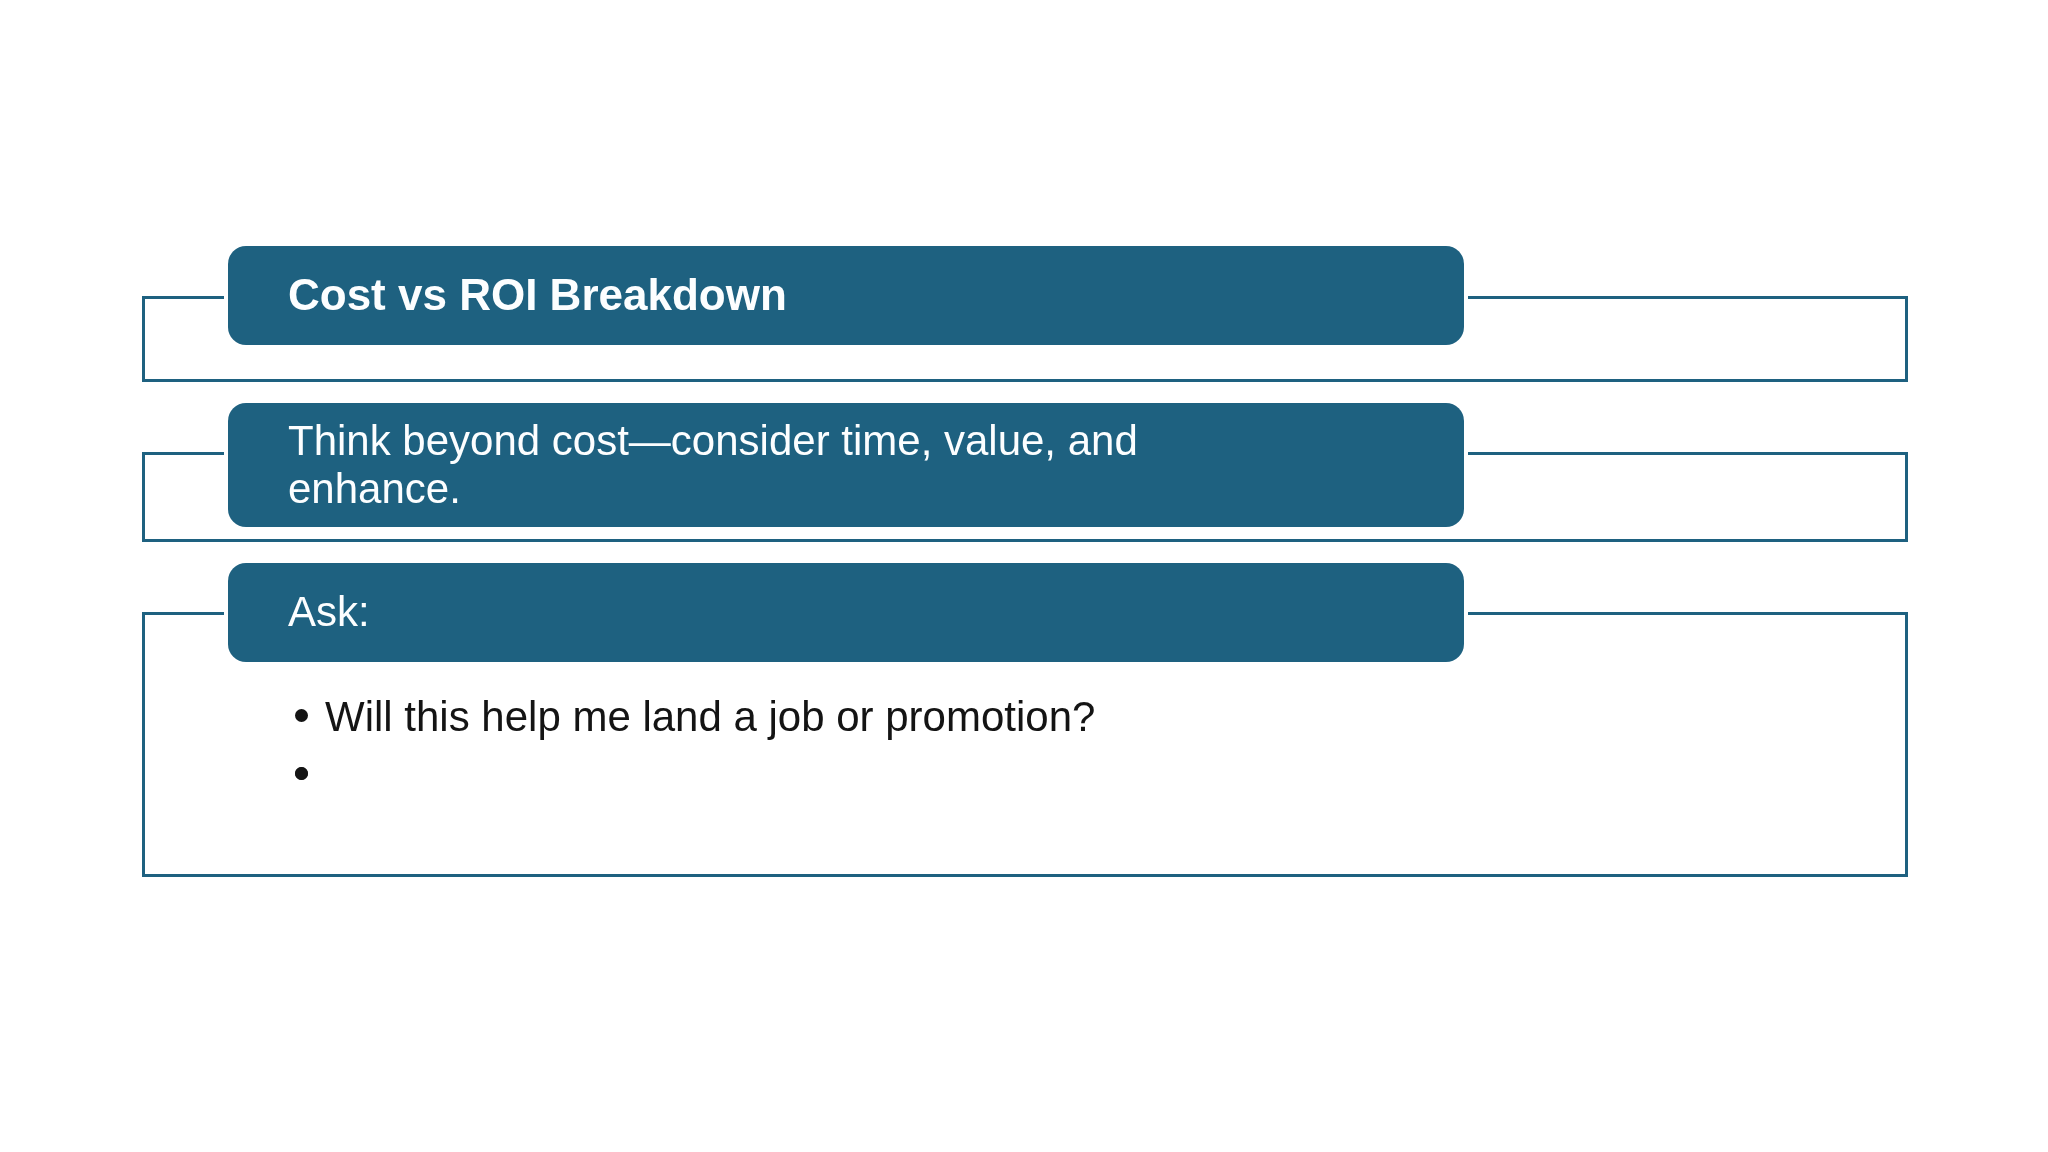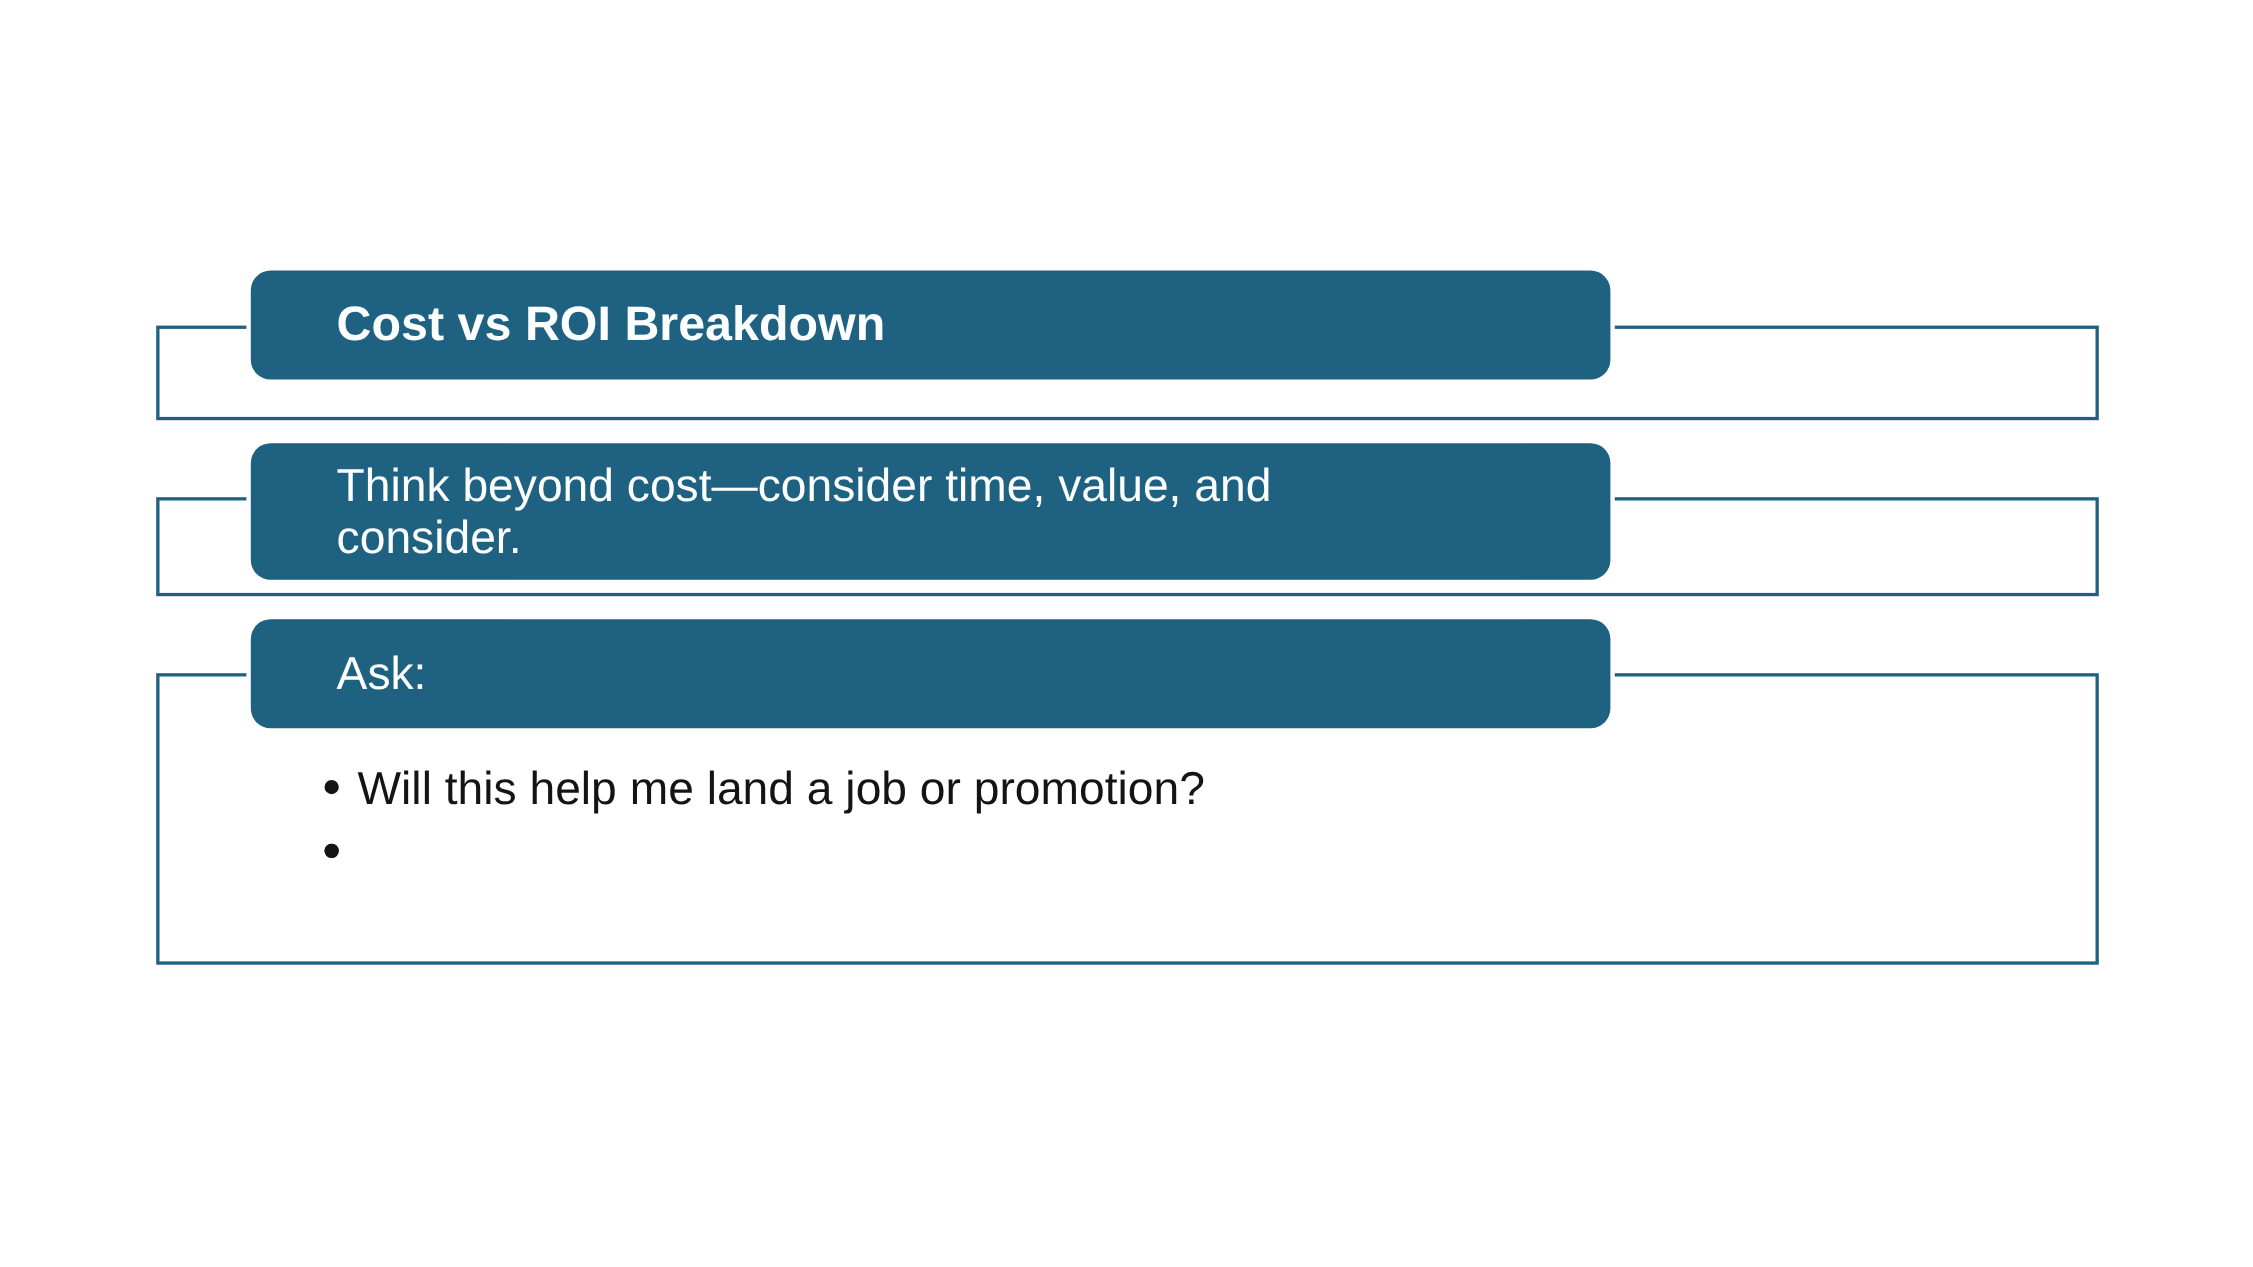--- a/index.html
+++ b/index.html
@@ -28,21 +28,21 @@
     position:absolute;
     left:228px;width:1236px;
     background:var(--accent);
     border-radius:18px;
     box-shadow:0 0 0 4px var(--background);
     z-index:2;
     display:flex;
     flex-direction:column;
     justify-content:center;
     box-sizing:border-box;
-    padding-left:78px;padding-right:44px;
+    padding-left:60px;padding-right:44px;
     color:var(--box-text);
   }
   .frame-1{left:142px;top:296px;width:1766px;height:86px;}
   .box-1{top:246px;height:99px;}
   .box-1 .t{font-size:44px;font-weight:bold;line-height:1.1;}
   .box-2{top:403px;height:124px;}
   .box-2 .t{font-size:42px;font-weight:400;line-height:48px;display:block;}
   .frame-2{left:142px;top:452px;width:1766px;height:90px;}
   .box-3{top:563px;height:99px;}
   .box-3 .t{font-size:42px;font-weight:400;line-height:1.1;}
@@ -74,21 +74,21 @@
 <div class="canvas">
 
   <div class="outline-frame frame-1"></div>
   <div class="header-box box-1">
     <span class="t">Cost vs ROI Breakdown</span>
   </div>
 
   <div class="outline-frame frame-2"></div>
   <div class="header-box box-2">
     <span class="t">Think beyond cost—consider time, value, and</span>
-    <span class="t">consider.</span>
+    <span class="t">enhance.</span>
   </div>
 
   <div class="outline-frame frame-3"></div>
   <div class="header-box box-3">
     <span class="t">Ask:</span>
   </div>
 
   <ul class="bullet-list">
     <li class="bullet-item">
       <span class="bullet-dot"></span>

